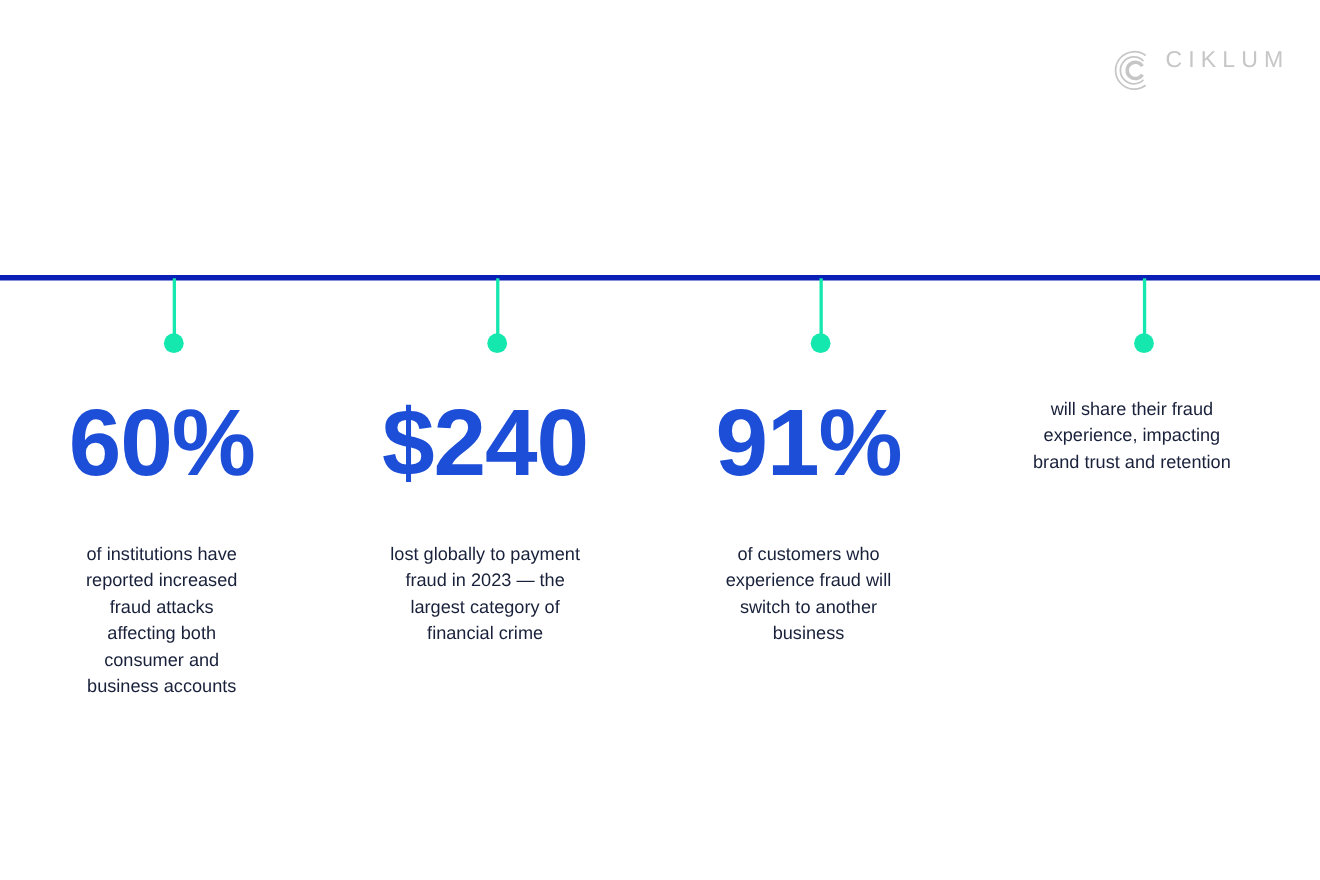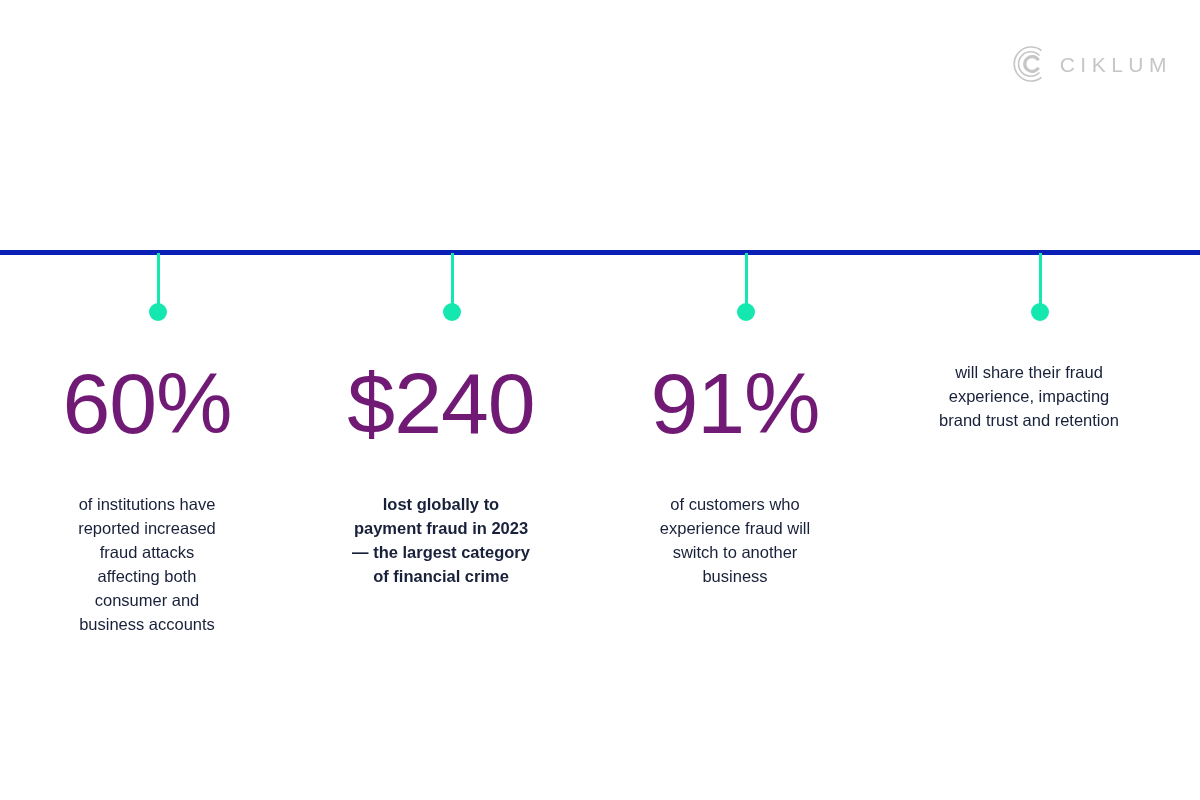--- a/index.html
+++ b/index.html
@@ -15,21 +15,21 @@
     overflow: hidden;
     position: relative;
   }
 
   
   .brand {
     position: absolute;
     top: 44px;
     right: 28px;
     display: flex;
-    align-items: center;
+    align-items: flex-start;
     gap: 8px;
   }
   .brand-mark {
     width: 40px;
     height: 40px;
     display: block;
   }
   .brand-word {
     font-size: 21px;
     letter-spacing: 5.5px;
@@ -87,38 +87,38 @@
   }
   .stat {
     width: 294px;
     flex: 0 0 294px;
     text-align: center;
     box-sizing: border-box;
     padding: 0 16px;
   }
   .stat-value {
     font-size: 86px;
-    font-weight: 400;
-    color: #701a75;
+    font-weight: 700;
+    color: #1d4ed8;
     line-height: 1.0;
     letter-spacing: -1px;
     margin: 0 0 46px 0;
     white-space: nowrap;
   }
   .stat-desc {
     font-size: 16.5px;
     line-height: 24px;
     color: #18203a;
     font-weight: 400;
     margin: 0;
   }
 
   
   .stat-0 .stat-desc { max-width: 150px; margin: 0 auto; text-align: center; }
-  .stat-1 .stat-desc { max-width: 186px; margin: 0 auto; font-weight: bold; }
+  .stat-1 .stat-desc { max-width: 186px; margin: 0 auto; }
   .stat-2 .stat-desc { max-width: 172px; margin: 0 auto; }
   .stat-3 .stat-desc { max-width: 180px; margin: 0 auto; }
 </style>
 </head>
 <body>
 
 <div class="brand">
   <span class="brand-mark-wrap">
     <svg class="brand-mark" viewBox="0 0 40 40" aria-hidden="true">
       <path d="M29.5 6.5 A17 17 0 1 0 29.5 33.5" fill="none" stroke="#c6c6c6" stroke-width="1.6"></path>

